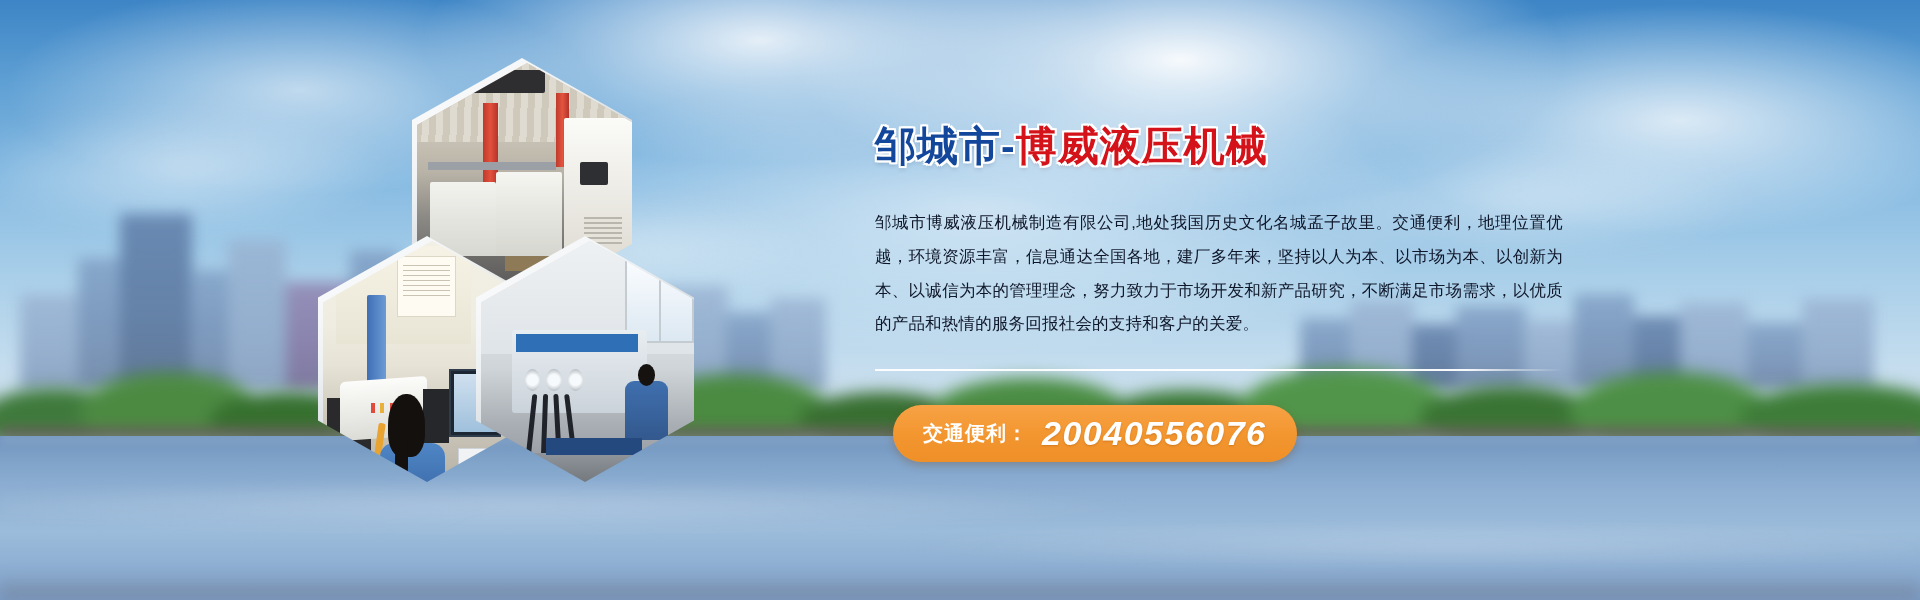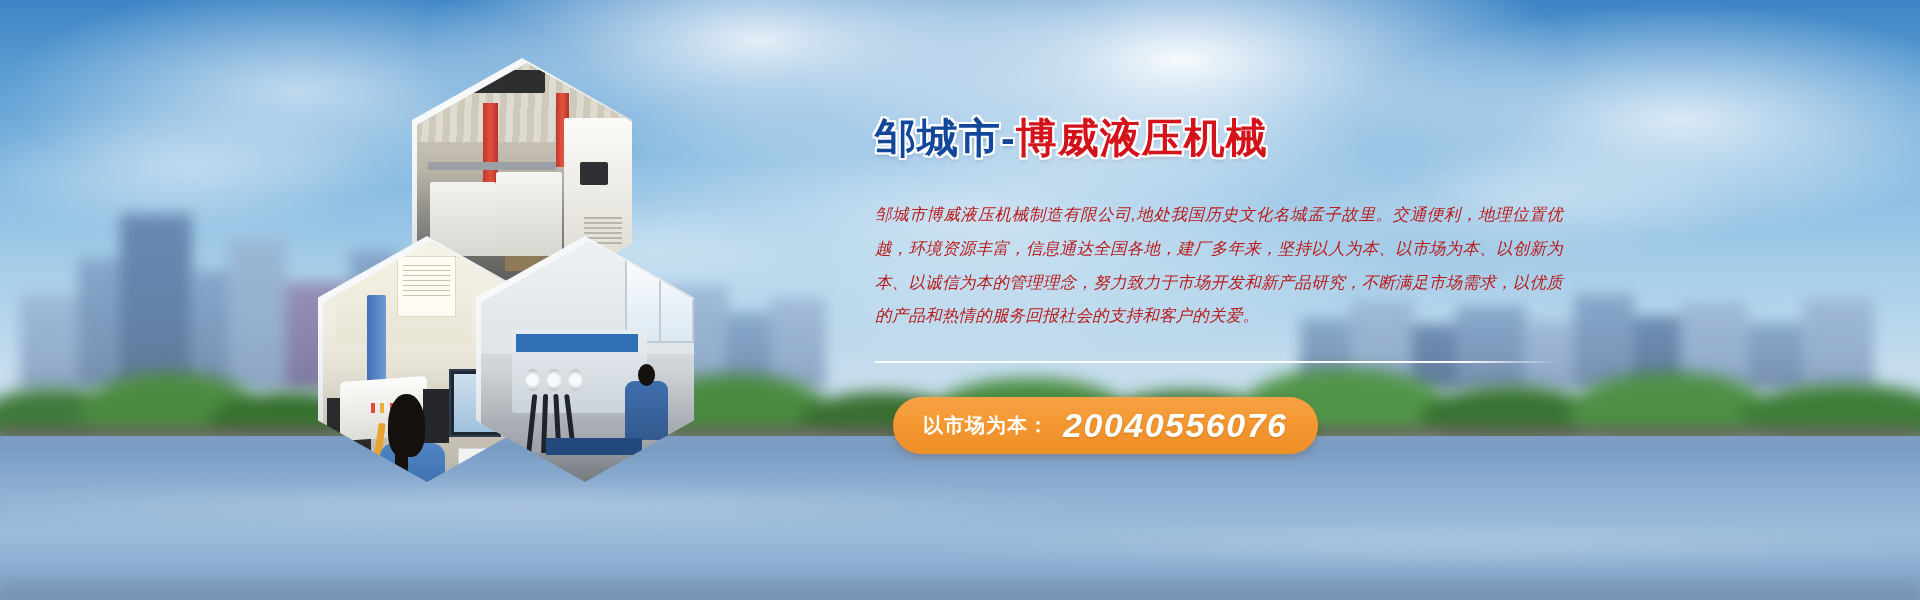--- a/index.html
+++ b/index.html
@@ -146,35 +146,35 @@
   .ph-c .h1{left:22%;top:62%;transform:rotate(6deg);}
   .ph-c .h2{left:28%;top:62%;transform:rotate(2deg);}
   .ph-c .h3{left:34%;top:62%;transform:rotate(-3deg);}
   .ph-c .h4{left:40%;top:62%;transform:rotate(-7deg);}
   .ph-c .worker-h{position:absolute;left:72%;top:50%;width:8%;height:9%;background:#161210;border-radius:50%;}
   .ph-c .worker-b{position:absolute;left:66%;top:57%;width:20%;height:24%;background:linear-gradient(180deg,#3f6fae,#33598e);border-radius:9px 9px 0 0;}
   .ph-c .cart{position:absolute;left:30%;top:80%;width:44%;height:7%;background:#23497f;}
   .ph-c .cfloor{position:absolute;left:0;bottom:0;width:100%;height:14%;background:linear-gradient(180deg,#8f959a,#6f7479);}
 
   
-  .content{position:absolute;left:875px;top:116px;width:700px;}
+  .content{position:absolute;left:875px;top:124px;width:700px;}
 
   .headline{
     margin:0;font-size:41px;line-height:1.12;font-weight:700;letter-spacing:1px;
     white-space:nowrap;
   }
   .headline .part-a{color:#13479b;
     text-shadow:-2px 0 #fff,2px 0 #fff,0 -2px #fff,0 2px #fff,-2px -2px #fff,2px -2px #fff,-2px 2px #fff,2px 2px #fff,0 3px 5px rgba(0,40,90,.28);}
   .headline .part-b{color:#d4121a;
     text-shadow:-2px 0 #fff,2px 0 #fff,0 -2px #fff,0 2px #fff,-2px -2px #fff,2px -2px #fff,-2px 2px #fff,2px 2px #fff,0 3px 5px rgba(90,0,0,.22);}
 
   .desc{
     margin:36px 0 0 0;width:688px;
-    font-size:16.5px;line-height:2.05;color:#b91c1c;
-    text-align:justify;letter-spacing:.2px;font-style:italic;
+    font-size:16.5px;line-height:2.05;color:#0f172a;
+    text-align:justify;letter-spacing:.2px;
   }
 
   .divider{
     margin-top:28px;width:688px;height:2px;
     background:linear-gradient(90deg,rgba(255,255,255,.95) 0%,rgba(255,255,255,.95) 86%,rgba(255,255,255,0) 100%);
   }
 
   .hotline{
     display:inline-flex;align-items:center;gap:14px;
     margin-top:34px;margin-left:18px;
@@ -314,19 +314,19 @@
 
   <div class="content">
 
     <h1 class="headline"><span class="part-a">邹城市-</span><span class="part-b">博威液压机械</span></h1>
 
     <p class="desc">邹城市博威液压机械制造有限公司,地处我国历史文化名城孟子故里。交通便利，地理位置优越，环境资源丰富，信息通达全国各地，建厂多年来，坚持以人为本、以市场为本、以创新为本、以诚信为本的管理理念，努力致力于市场开发和新产品研究，不断满足市场需求，以优质的产品和热情的服务回报社会的支持和客户的关爱。</p>
 
     <div class="divider"></div>
 
     <div class="hotline">
-      <span class="hl-label">以市场为本：</span>
+      <span class="hl-label">交通便利：</span>
       <span class="hl-number">20040556076</span>
     </div>
 
   </div>
 
 </div>
 
 </body></html>

